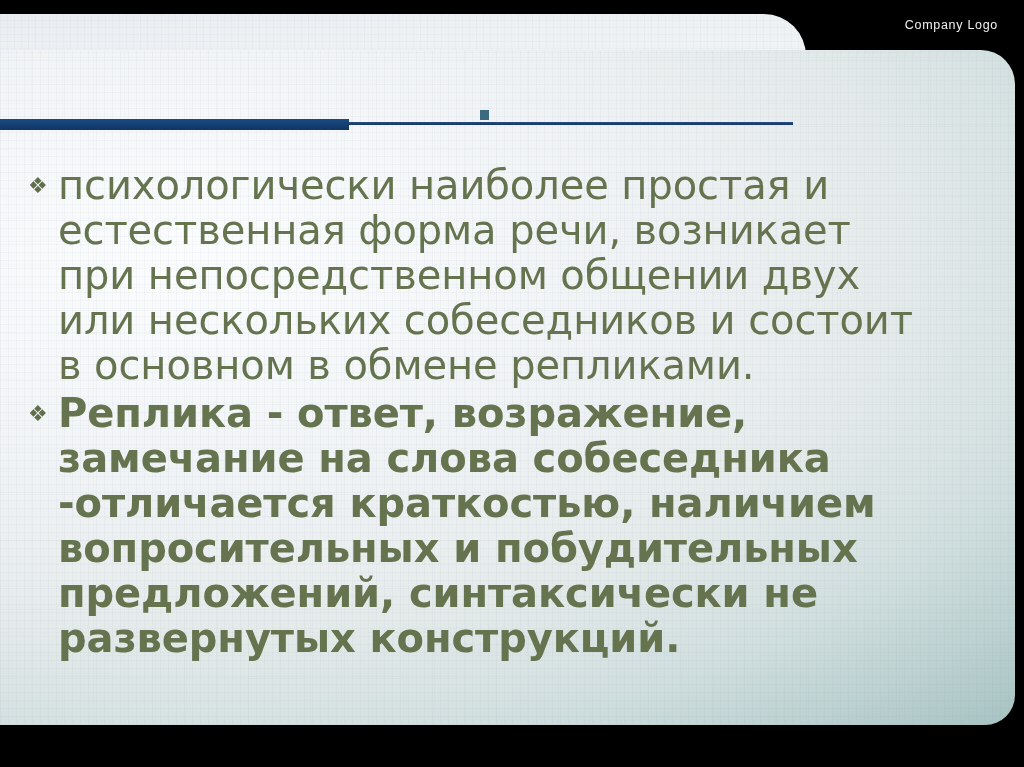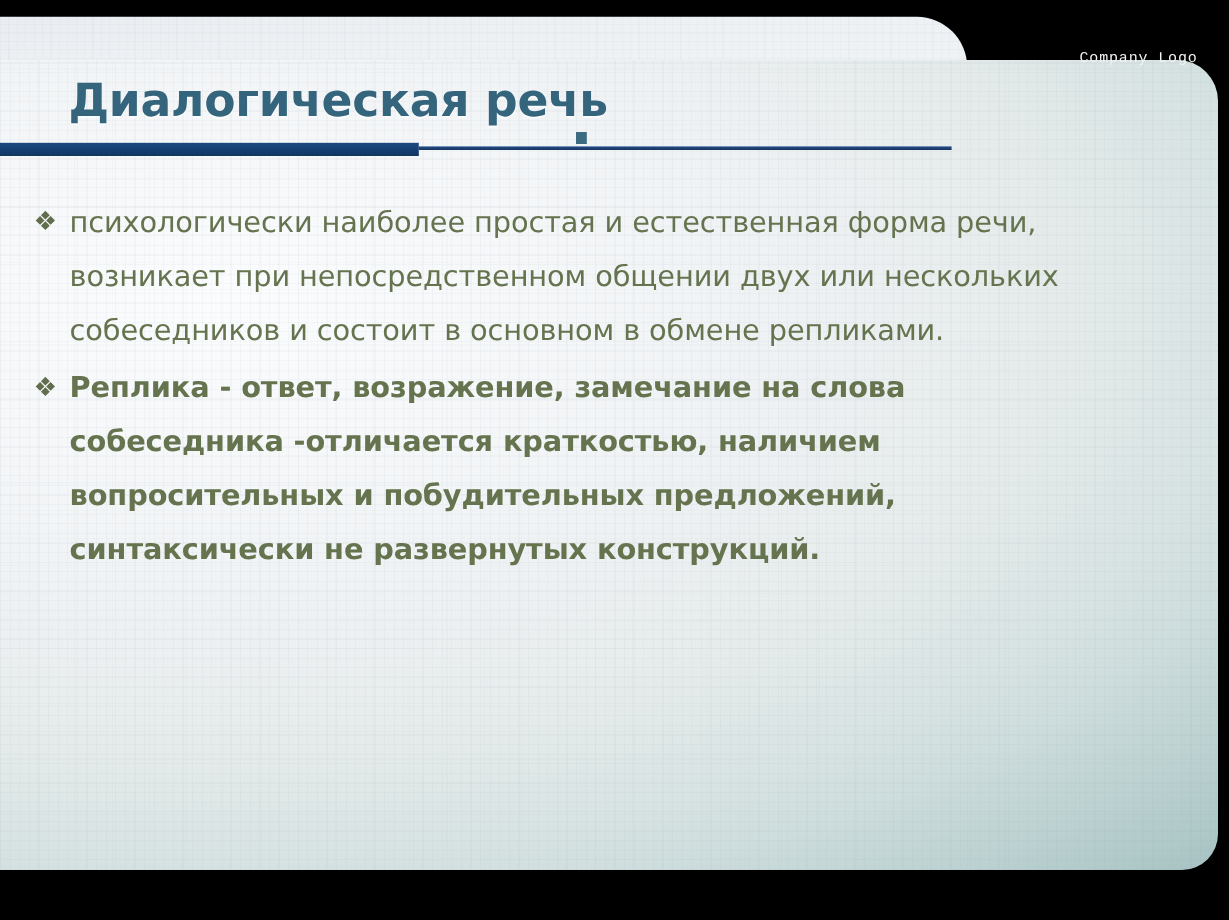--- a/index.html
+++ b/index.html
@@ -21,27 +21,26 @@
     background: #000000;
     overflow: hidden;
   }
 
   
   .logo-text {
     position: absolute;
     top: 19px;
     right: 26px;
     color: #f2f2f2;
-    font-family: Liberation Mono, monospace;
+    font-family: Liberation Sans, sans-serif;
     font-size: 12.5px;
     letter-spacing: 0.7px;
     line-height: 1;
     z-index: 40;
     white-space: nowrap;
-    margin-top: 24px;
   }
 
   
   .panel-tab {
     position: absolute;
     left: 0;
     top: 14px;
     width: 806px;
     height: 70px;
     border-top-right-radius: 42px;
@@ -173,21 +172,21 @@
     font-size: 22px;
     line-height: 45px;
     color: #606e4d;
     text-align: left;
     padding-left: 6px;
     box-sizing: border-box;
   }
   .bullet-text {
     flex: 1 1 auto;
     font-family: "DejaVu Sans", sans-serif;
-    font-size: 24px;
+    font-size: 40px;
     line-height: 45px;
     color: #65744f;
     letter-spacing: -0.1px;
     text-align: left;
     padding-right: 60px;
   }
   .bullet-item--second .bullet-text {
     padding-right: 74px;
     font-weight: bold;
   }
@@ -197,21 +196,20 @@
 
 <div id="slide">
 
   <div class="logo-text">Company Logo</div>
 
   <div class="panel-tab"></div>
   <div class="panel-main"></div>
 
   <div class="content">
 
-    <h1 class="slide-title">Диалогическая речь</h1>
 
     <div class="title-tick"></div>
     <div class="title-rule-thick"></div>
     <div class="title-rule-thin"></div>
 
     <ul class="body-list">
 
       <li class="bullet-item bullet-item--first">
         <span class="bullet-marker">❖</span>
         <span class="bullet-text">психологически наиболее простая и естественная форма речи, возникает при непосредственном общении двух или нескольких собеседников и состоит в основном в обмене репликами.</span>

